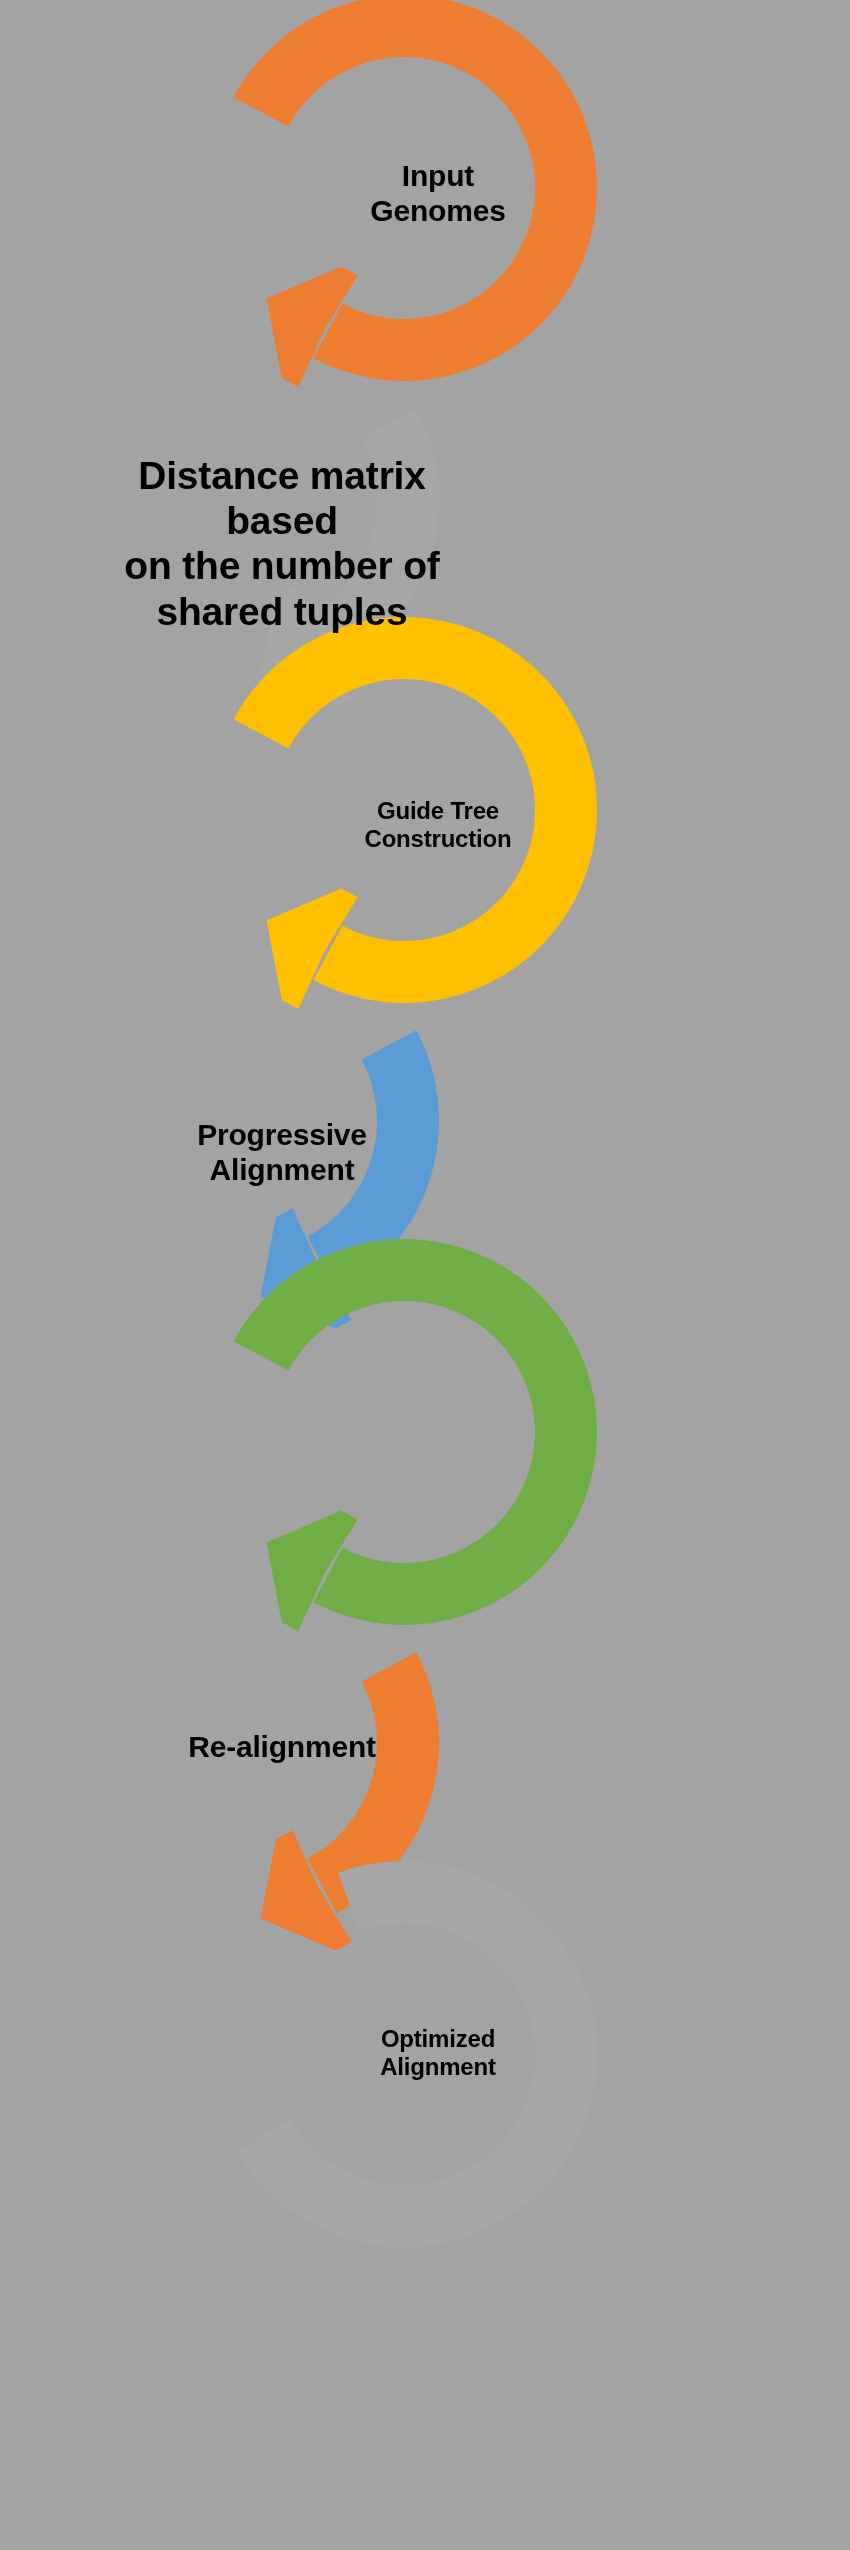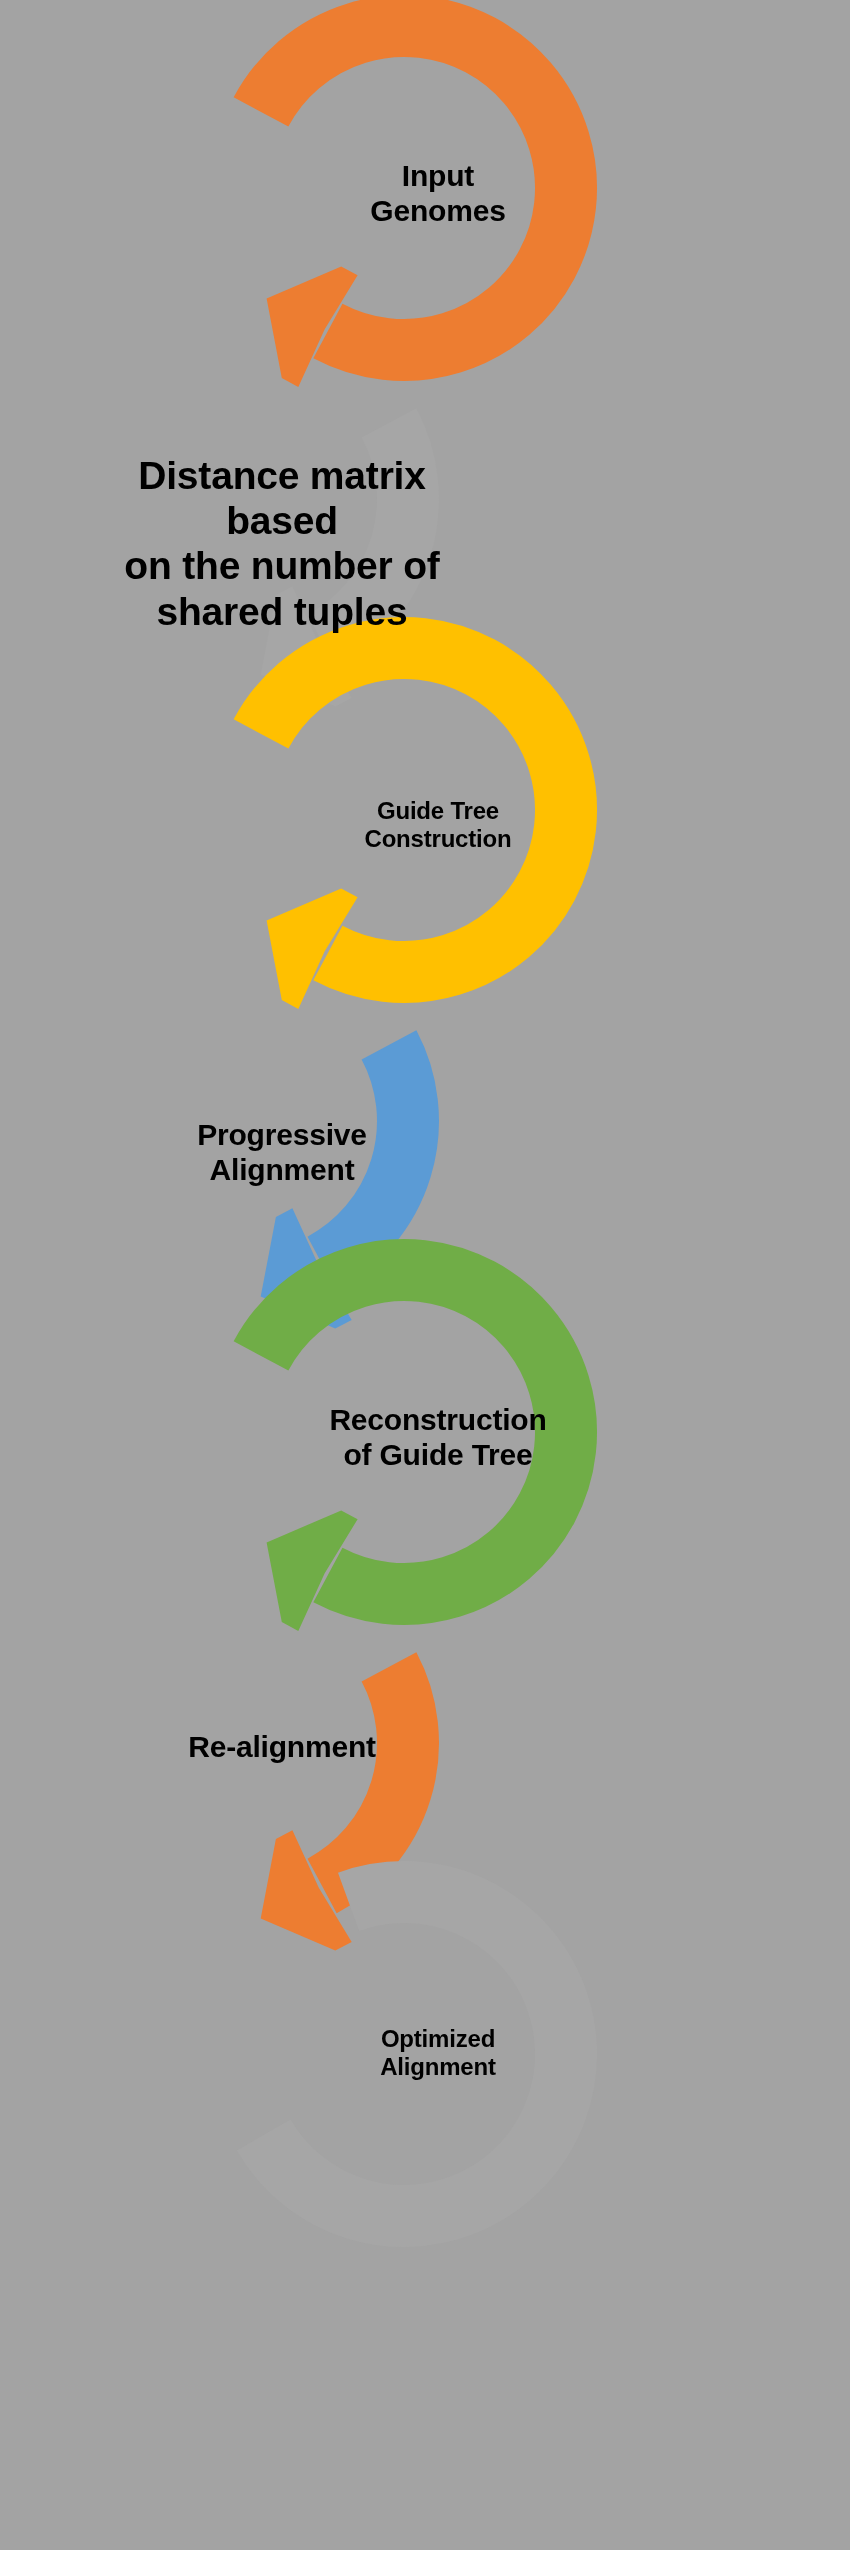--- a/index.html
+++ b/index.html
@@ -89,21 +89,19 @@
   <div class="step-label" style="left: 117px; top: 453px; width: 330px; font-size: 39px;">Distance matrix based
 on the number of
 shared tuples</div>
 
   <div class="step-label" style="left: 323px; top: 786px; width: 230px; font-size: 24px; margin-top: 11px;">Guide Tree
 Construction</div>
 
   <div class="step-label" style="left: 162px; top: 1090px; width: 240px; font-size: 30px; margin-top: 28px;">Progressive
 Alignment</div>
 
-  <div class="step-label" style="left: 303px; top: 1403px; width: 270px; font-size: 30px;">Reconstruction
-of Guide Tree</div>
 
   <div class="step-label" style="left: 157px; top: 1730px; width: 250px; font-size: 30px; text-align: center;">Re-alignment</div>
 
   <div class="step-label" style="left: 323px; top: 2025px; width: 230px; font-size: 24px;">Optimized
 Alignment</div>
 
 </div>
 
 </body></html>

